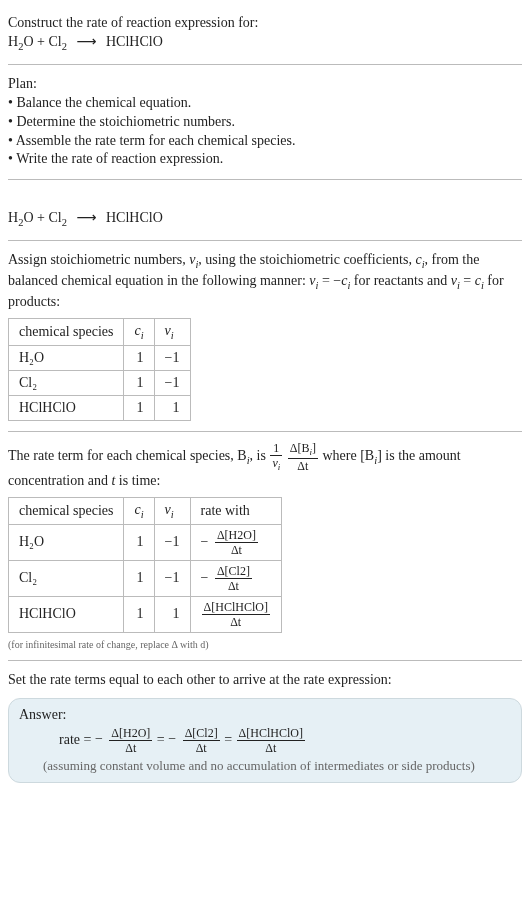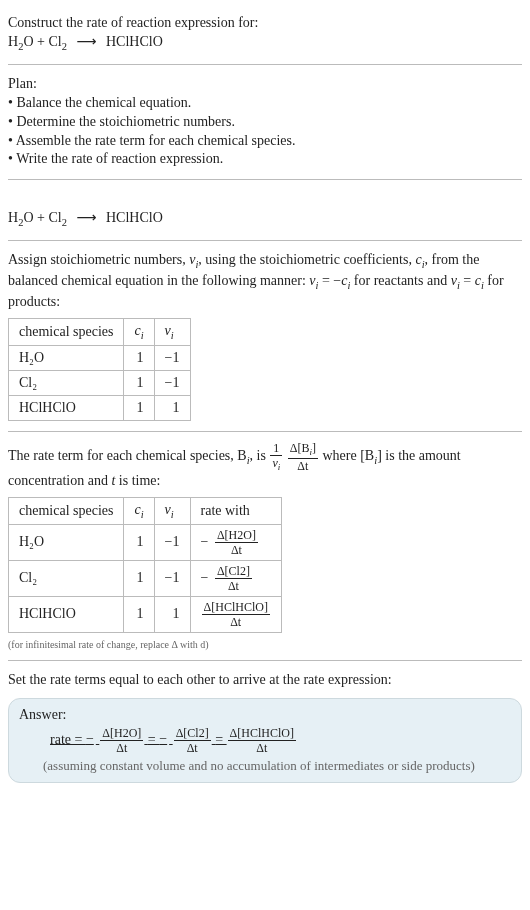--- a/index.html
+++ b/index.html
@@ -67,22 +67,21 @@
     background: #e6f0f5;
     border: 1px solid #cdd9de;
     border-radius: 12px;
     padding: 8px 10px;
     margin-top: 8px;
   }
   .answerbox .label {
     margin-bottom: 4px;
   }
   .answerbox .expr {
-    margin-left: 31px;
-    text-decoration: underline;
+    margin-left: 40px;
   }
   .answerbox .assume {
     font-size: 13px;
     color: #666;
     margin-left: 24px;
     margin-top: 4px;
   }
   .neg { margin-right: 2px; }
 </style>
 </head>

